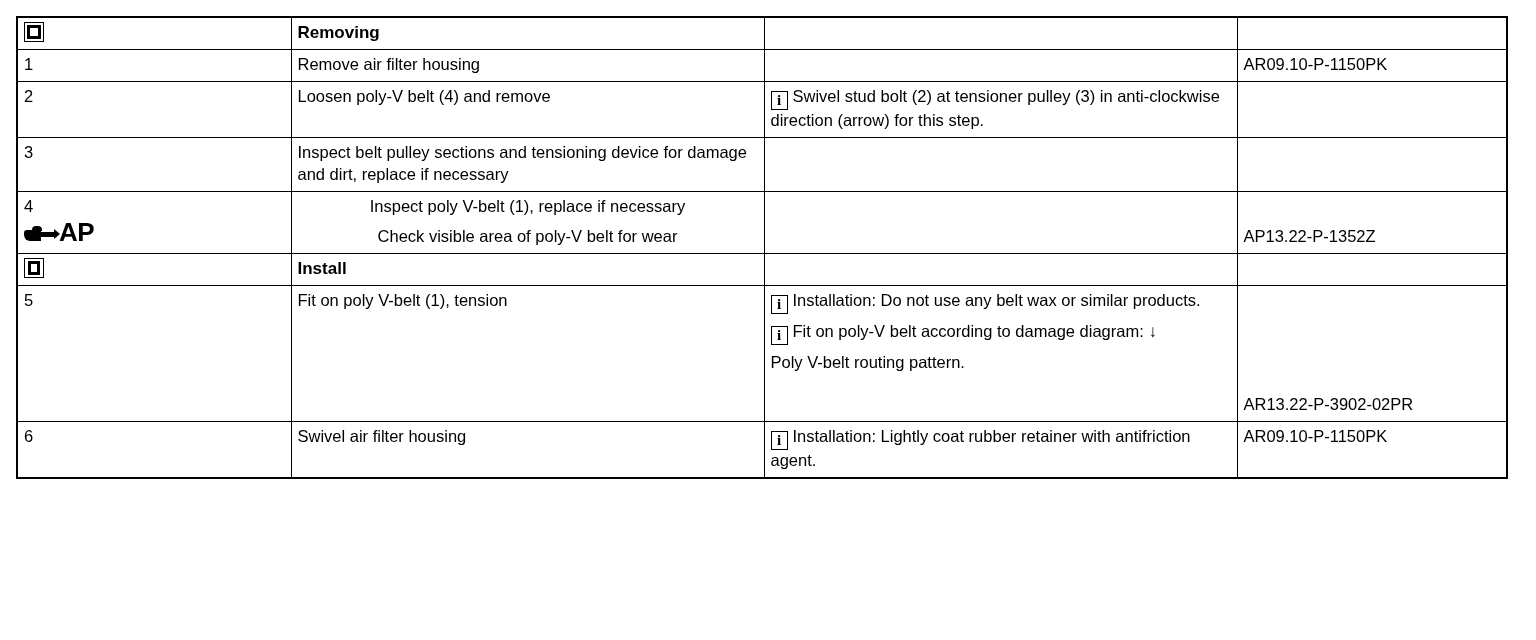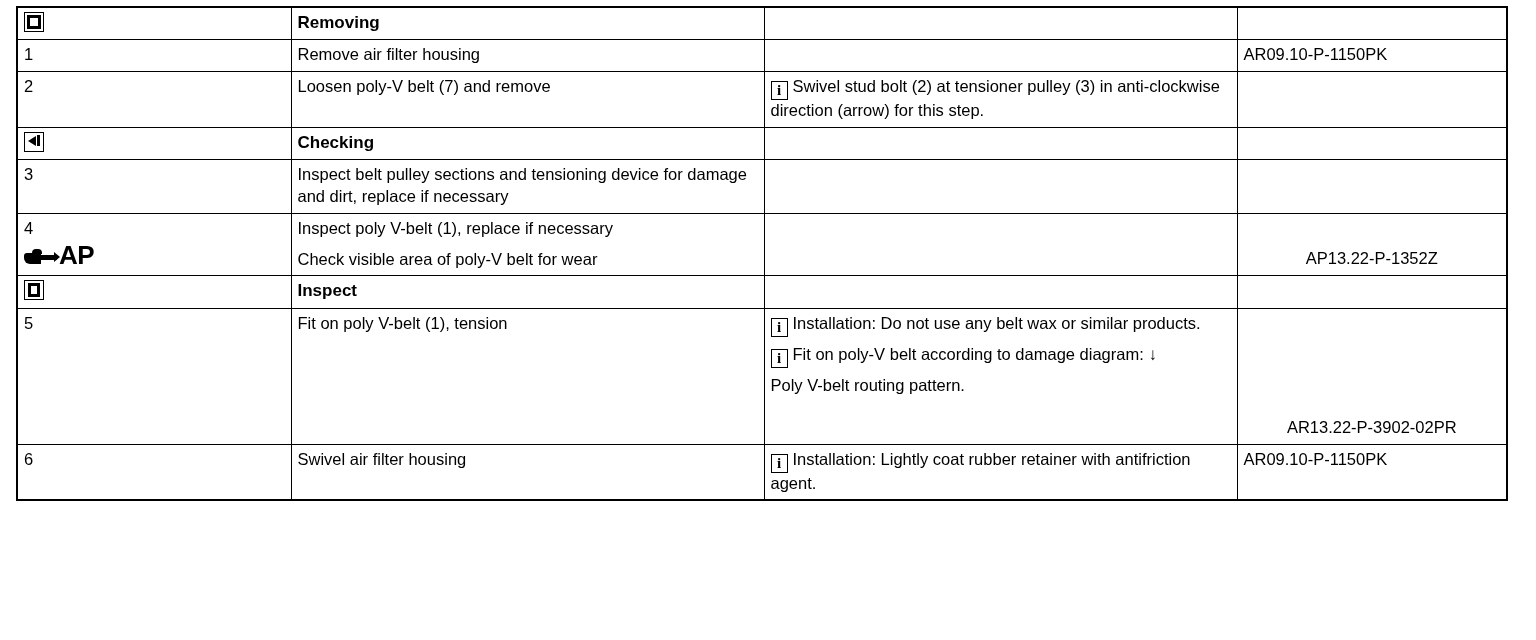--- a/index.html
+++ b/index.html
@@ -12,21 +12,21 @@
     height: 640px;
     font-family: "Liberation Sans", sans-serif;
     color: #000000;
     overflow: hidden;
   }
   .sheet {
     position: relative;
     width: 1408px;
     height: 640px;
     box-sizing: border-box;
-    padding: 6px 16px 10px 16px;
+    padding: 16px 16px 10px 16px;
   }
   table.proc {
     border-collapse: collapse;
     table-layout: fixed;
     width: 1490px;
     border: 2px solid #000;
   }
   table.proc td {
     border: 1px solid #000;
     vertical-align: top;
@@ -173,24 +173,24 @@
     height: 5px;
     background: #000;
     border-radius: 4px 4px 0 0;
   }
 
   .note-p { margin: 0 0 7px 0; }
   .note-p:last-child { margin-bottom: 0; }
   .note-plain { margin: 0; }
   .arrow-down { font-size: 17px; font-weight: bold; }
 
-  .desc-line { margin: 0; }
+  .desc-line { margin: 0; text-align: center; }
   .desc-line + .desc-line { margin-top: 9px; }
 
-  .ref-bottom { position: relative; text-align: center; }
+  .ref-bottom { position: relative; }
 </style>
 </head>
 <body>
 
 <div class="sheet">
   <table class="proc">
     <colgroup>
       <col class="c-step">
       <col class="c-desc">
       <col class="c-note">
@@ -209,37 +209,29 @@
 
       <tr>
         <td class="cell-num">1</td>
         <td>Remove air filter housing</td>
         <td></td>
         <td>AR09.10-P-1150PK</td>
       </tr>
 
       <tr>
         <td class="cell-num">2</td>
-        <td>Loosen poly-V belt (7) and remove</td>
+        <td>Loosen poly-V belt (4) and remove</td>
         <td>
           <p class="note-plain">
             <span class="icon-i">i</span><span>Swivel stud bolt (2) at tensioner pulley (3) in anti-clockwise direction (arrow) for this step.</span>
           </p>
         </td>
         <td></td>
       </tr>
 
-      <tr class="hdr">
-        <td>
-          <span class="icon-box icon-check"><span class="tri"></span><span class="bar"></span></span>
-        </td>
-        <td class="desc">Checking</td>
-        <td></td>
-        <td></td>
-      </tr>
 
       <tr>
         <td class="cell-num">3</td>
         <td>Inspect belt pulley sections and tensioning device for damage and dirt, replace if necessary</td>
         <td></td>
         <td></td>
       </tr>
 
       <tr>
         <td class="cell-num">
@@ -258,21 +250,21 @@
         <td class="ref-bottom">
           <span style="display:block;height:30px;"></span>
           <span>AP13.22-P-1352Z</span>
         </td>
       </tr>
 
       <tr class="hdr">
         <td>
           <span class="icon-box icon-corners icon-install"></span>
         </td>
-        <td class="desc">Inspect</td>
+        <td class="desc">Install</td>
         <td></td>
         <td></td>
       </tr>
 
       <tr>
         <td class="cell-num">5</td>
         <td>Fit on poly V-belt (1), tension</td>
         <td>
           <p class="note-p">
             <span class="icon-i">i</span><span class="bold">Installation:</span>

